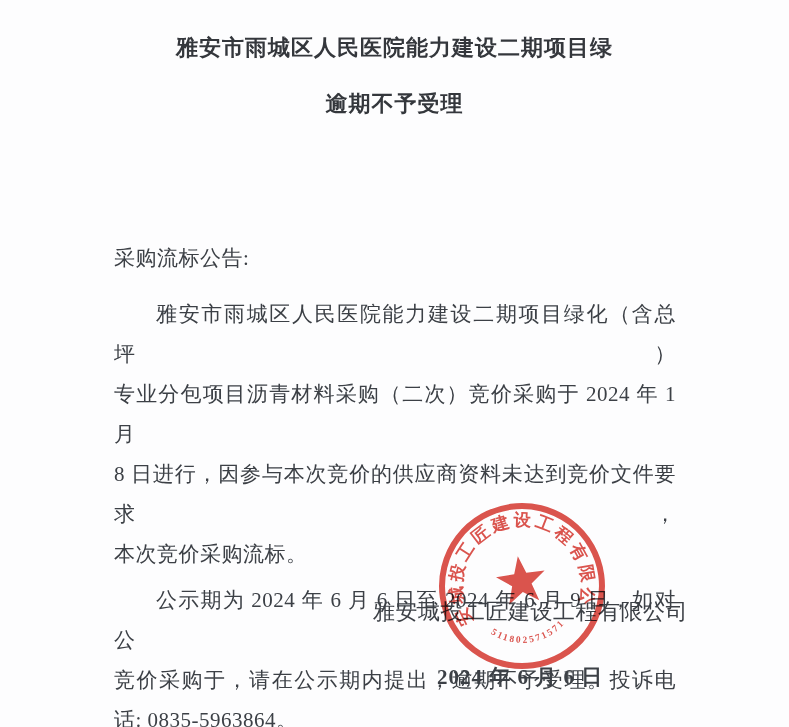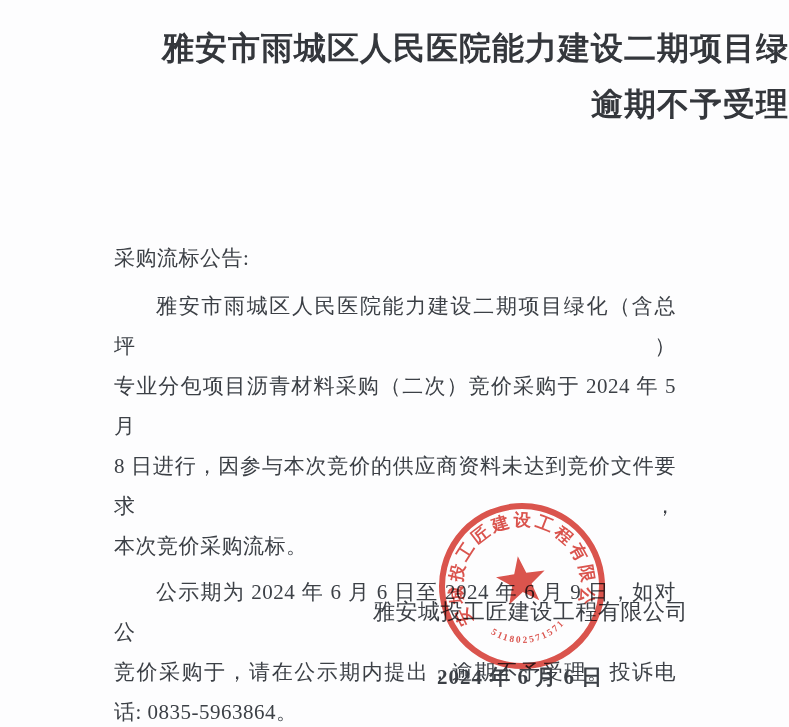--- a/index.html
+++ b/index.html
@@ -11,38 +11,38 @@
   }
   .page{
     position:relative;width:789px;height:727px;background:#fdfdfe;
   }
   
   .title-block{
     position:absolute;top:20px;left:0;width:789px;
     text-align:center;color:#34373c;
   }
   .title-line{
-    font-size:32px;font-weight:bold;letter-spacing:1px;
-    line-height:56px;white-space:nowrap;text-align:right;
+    font-size:22px;font-weight:bold;letter-spacing:1px;
+    line-height:56px;white-space:nowrap;
   }
   
   .body-block{
     position:absolute;top:238px;left:114px;width:562px;
     color:#3c4046;font-size:21px;letter-spacing:.5px;
   }
   .body-line{
     line-height:40px;white-space:nowrap;
   }
   .jl{ 
     white-space:normal;
     text-align:justify;text-align-last:justify;
     width:562px;
   }
   .indent{text-indent:2em;}
-  .para1{margin-top:8px;}
+  .para1{margin-top:16px;}
   .para2{margin-top:6px;}
   
   .signature{
     position:absolute;top:597px;left:373px;
     font-size:22px;color:#3c4046;letter-spacing:.5px;white-space:nowrap;
   }
   .doc-date{
     position:absolute;top:663px;left:437px;
     font-size:21px;color:#3c4046;letter-spacing:1px;white-space:nowrap;font-weight:bold;
   }
@@ -69,21 +69,21 @@
   <div class="title-block">
     <div class="title-line">雅安市雨城区人民医院能力建设二期项目绿</div>
     <div class="title-line">逾期不予受理</div>
   </div>
 
   <div class="body-block">
     <div class="body-line">采购流标公告:</div>
 
     <div class="para1">
       <div class="body-line jl indent">雅安市雨城区人民医院能力建设二期项目绿化（含总坪）</div>
-      <div class="body-line jl">专业分包项目沥青材料采购（二次）竞价采购于 2024 年 5 月</div>
+      <div class="body-line jl">专业分包项目沥青材料采购（二次）竞价采购于 2024 年 1 月</div>
       <div class="body-line jl">8 日进行，因参与本次竞价的供应商资料未达到竞价文件要求，</div>
       <div class="body-line">本次竞价采购流标。</div>
     </div>
 
     <div class="para2">
       <div class="body-line jl indent">公示期为 2024 年 6 月 6 日至 2024 年 6 月 9 日，如对公</div>
       <div class="body-line jl">竞价采购于，请在公示期内提出，逾期不予受理。投诉电</div>
       <div class="body-line">话: 0835-5963864。</div>
     </div>
   </div>

